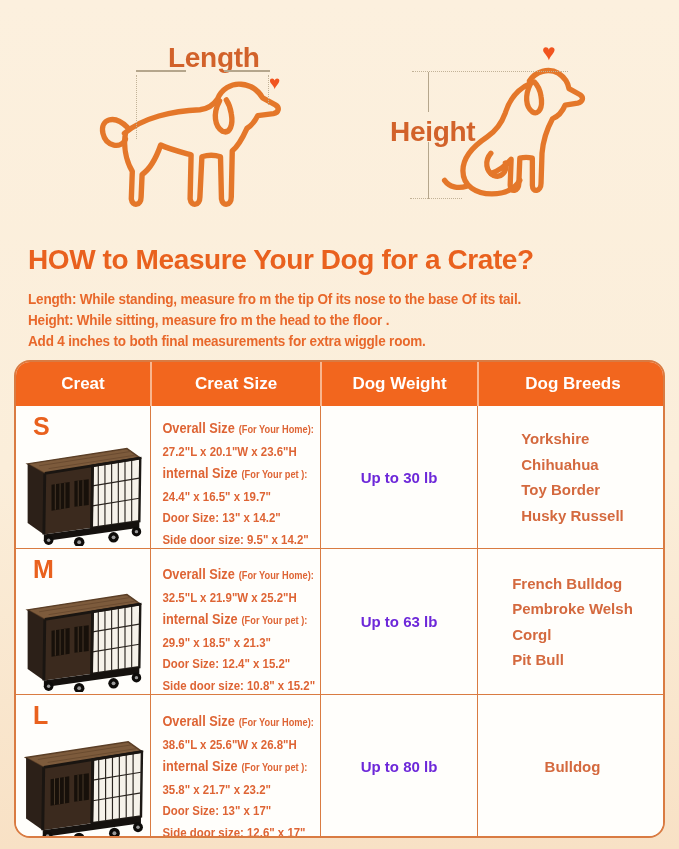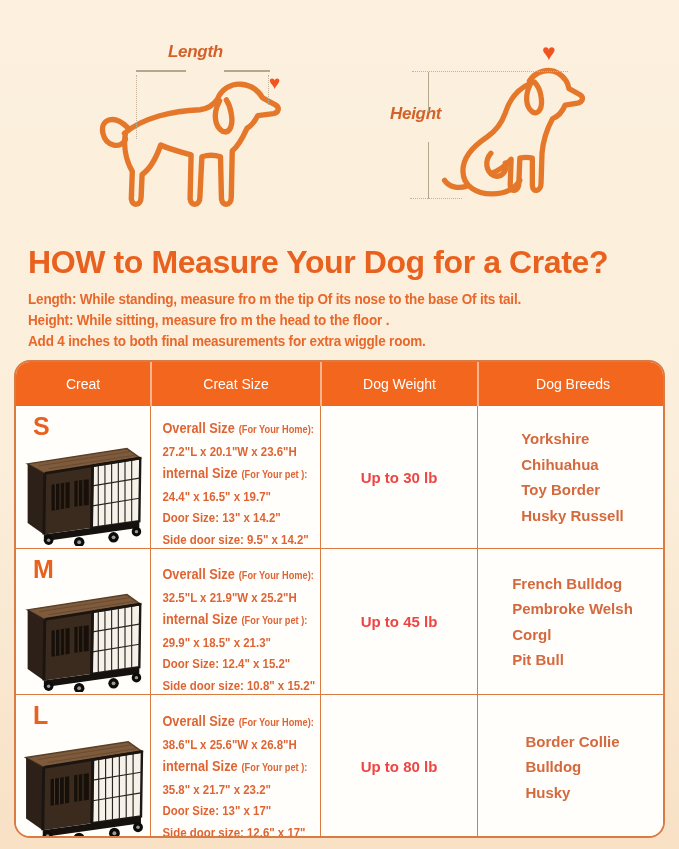--- a/index.html
+++ b/index.html
@@ -4,61 +4,61 @@
 <style>
   html,body{margin:0;padding:0;}
   body{width:679px;height:849px;overflow:hidden;
        font-family:"Liberation Sans",sans-serif;
        background:linear-gradient(180deg,#FCF0DE 0%,#FBEEDA 55%,#F8E1C5 100%);}
   .page{position:relative;width:679px;height:849px;}
 
   
   .hero{position:absolute;left:0;top:0;width:679px;height:240px;}
   .hero svg{position:absolute;}
-  .measure-label{position:absolute;font-weight:bold;font-size:17px;color:#D2622A;letter-spacing:-0.3px;font-style:italic;}
+  .measure-label{position:absolute;font-weight:bold;font-size:28px;color:#D2622A;letter-spacing:-0.3px;}
   .mline{position:absolute;background:#B5A68C;height:1.5px;}
   .mdotv{position:absolute;width:0;border-left:1.5px dotted #C2B297;}
   .mdoth{position:absolute;height:0;border-top:1.5px dotted #C2B297;}
   .mvline{position:absolute;width:0;border-left:1.5px solid #B5A68C;}
   .heart{position:absolute;color:#F1541F;line-height:1;}
   .heart.h1{left:269px;top:73px;font-size:19px;}
   .heart.h2{left:542px;top:41px;font-size:23px;}
 
   
-  .title{position:absolute;left:28px;top:244px;font-size:32px;font-weight:bold;
+  .title{position:absolute;left:28px;top:244px;font-size:28px;font-weight:bold;
          color:#E9611E;letter-spacing:-0.4px;white-space:nowrap;}
   .intro{position:absolute;left:28px;top:288px;color:#E8682B;font-weight:bold;
          font-size:15px;line-height:21px;letter-spacing:-0.2px;
          transform:scaleX(0.9);transform-origin:0 0;width:112%;white-space:nowrap;}
 
   
   .size-table{position:absolute;left:14px;top:360px;width:651px;height:478px;
               box-sizing:border-box;border:2px solid #D97B42;border-radius:16px;
               overflow:hidden;background:#FFFEFB;display:flex;flex-direction:column;}
   .thead{display:flex;height:44px;background:#F2661E;flex:0 0 44px;}
   .th{display:flex;align-items:center;justify-content:center;color:#FFFFFF;
-      font-weight:normal;font-size:14px;box-sizing:border-box;}
+      font-weight:bold;font-size:17px;box-sizing:border-box;}
   .th + .th{border-left:2px solid rgba(255,246,235,0.55);}
   .trow{display:flex;box-sizing:border-box;background:#FFFEFB;}
   .trow + .trow{border-top:1.5px solid #D97B42;}
   .trow.r1{height:142px;} .trow.r2{height:146px;} .trow.r3{height:144.5px;}
   .td{box-sizing:border-box;position:relative;}
   .td + .td{border-left:1.5px solid #D97B42;}
   .c1{width:134px;flex:0 0 134px;}
   .c2{width:170px;flex:0 0 170px;}
   .c3{width:157px;flex:0 0 157px;display:flex;align-items:center;justify-content:center;}
   .c4{width:190px;flex:0 0 190px;display:flex;align-items:center;justify-content:center;}
   .size-letter{position:absolute;left:17px;top:6px;font-size:25px;font-weight:bold;color:#E9611E;}
   .crate{position:absolute;left:4px;top:33px;}
   .specs{padding:11px 0 0 13px;color:#DE6434;line-height:21.5px;white-space:nowrap;
          transform:scaleX(0.88);transform-origin:0 0;width:114%;}
   .sp-label{font-size:14.5px;font-weight:bold;}
   .sp-note{font-size:10.5px;font-weight:bold;}
   .sp-val{font-size:13px;font-weight:bold;}
-  .weight{font-size:15px;font-weight:bold;color:#ef4444;}
+  .weight{font-size:15px;font-weight:bold;color:#6d28d9;}
   .breeds{font-size:15px;font-weight:bold;color:#D4693E;line-height:25.5px;text-align:left;}
 </style>
 </head>
 <body>
 
 <div class="page">
 
   <div class="hero">
 
     <svg style="left:98px;top:72px;" width="196" height="148" viewBox="0 0 200 150" fill="none" stroke="#E4772A" stroke-width="5.5" stroke-linecap="round" stroke-linejoin="round">
@@ -73,21 +73,21 @@
     <div class="mdotv" style="left:268px;top:75px;height:30px;"></div>
     <span class="heart h1">♥</span>
 
     <svg style="left:433px;top:60px;" width="164" height="150" viewBox="0 0 170 152" fill="none" stroke="#E4772A" stroke-width="5.5" stroke-linecap="round" stroke-linejoin="round">
       <path d="M100 20 C 106 10 120 6 130 12 C 136 16 140 22 141 28 L 152 34 C 157 37 155 42 150 43 L 137 45 C 134 52 129 57 124 59 C 118 70 114 83 113 95 L 112 126 C 112 135 103 136 103 128 L 103 100 C 99 99 94 99 90 100 L 89 126 C 89 135 80 136 80 128 L 81 101 C 75 108 68 113 60 116"></path>
       <path d="M102 22 C 88 28 79 40 75 53 C 71 64 65 72 56 78 C 41 88 31 99 31 113 C 31 129 45 137 61 137 C 75 137 85 131 90 123"></path>
       <path d="M60 95 C 53 103 55 114 63 118 C 71 121 77 114 75 105"></path>
       <path d="M35 129 C 26 132 17 130 12 123"></path>
       <path d="M101 23 C 95 35 96 47 103 52 C 110 56 114 47 112 36 C 111 29 108 24 105 21"></path>
     </svg>
-    <span class="measure-label" style="left:390px;top:104px;">Height</span>
+    <span class="measure-label" style="left:390px;top:116px;">Height</span>
     <div class="mvline" style="left:428px;top:72px;height:40px;"></div>
     <div class="mvline" style="left:428px;top:142px;height:57px;"></div>
     <div class="mdoth" style="left:412px;top:71px;width:156px;"></div>
     <div class="mdoth" style="left:410px;top:198px;width:52px;"></div>
     <span class="heart h2">♥</span>
   </div>
 
   <div class="title">HOW to Measure Your Dog for a Crate?</div>
   <div class="intro">
     <div>Length: While standing, measure fro m the tip Of its nose to the base Of its tail.</div>
@@ -184,21 +184,21 @@
         <div class="specs" style="padding-top:14px;">
           <div><span class="sp-label">Overall Size</span> <span class="sp-note">(For Your Home):</span></div>
           <div class="sp-val">32.5"L x 21.9"W x 25.2"H</div>
           <div><span class="sp-label">internal Size</span> <span class="sp-note">(For Your pet ):</span></div>
           <div class="sp-val">29.9" x 18.5" x 21.3"</div>
           <div class="sp-val">Door Size: 12.4" x 15.2"</div>
           <div class="sp-val">Side door size: 10.8" x 15.2"</div>
         </div>
       </div>
       <div class="td c3">
-        <span class="weight">Up to 45 lb</span>
+        <span class="weight">Up to 63 lb</span>
       </div>
       <div class="td c4">
         <div class="breeds">
           <div>French Bulldog</div>
           <div>Pembroke Welsh</div>
           <div>Corgl</div>
           <div>Pit Bull</div>
         </div>
       </div>
     </div>
@@ -238,20 +238,18 @@
           <div class="sp-val">35.8" x 21.7" x 23.2"</div>
           <div class="sp-val">Door Size: 13" x 17"</div>
           <div class="sp-val">Side door size: 12.6" x 17"</div>
         </div>
       </div>
       <div class="td c3">
         <span class="weight">Up to 80 lb</span>
       </div>
       <div class="td c4">
         <div class="breeds">
-          <div>Border Collie</div>
           <div>Bulldog</div>
-          <div>Husky</div>
         </div>
       </div>
     </div>
   </div>
 </div>
 
 </body></html>

